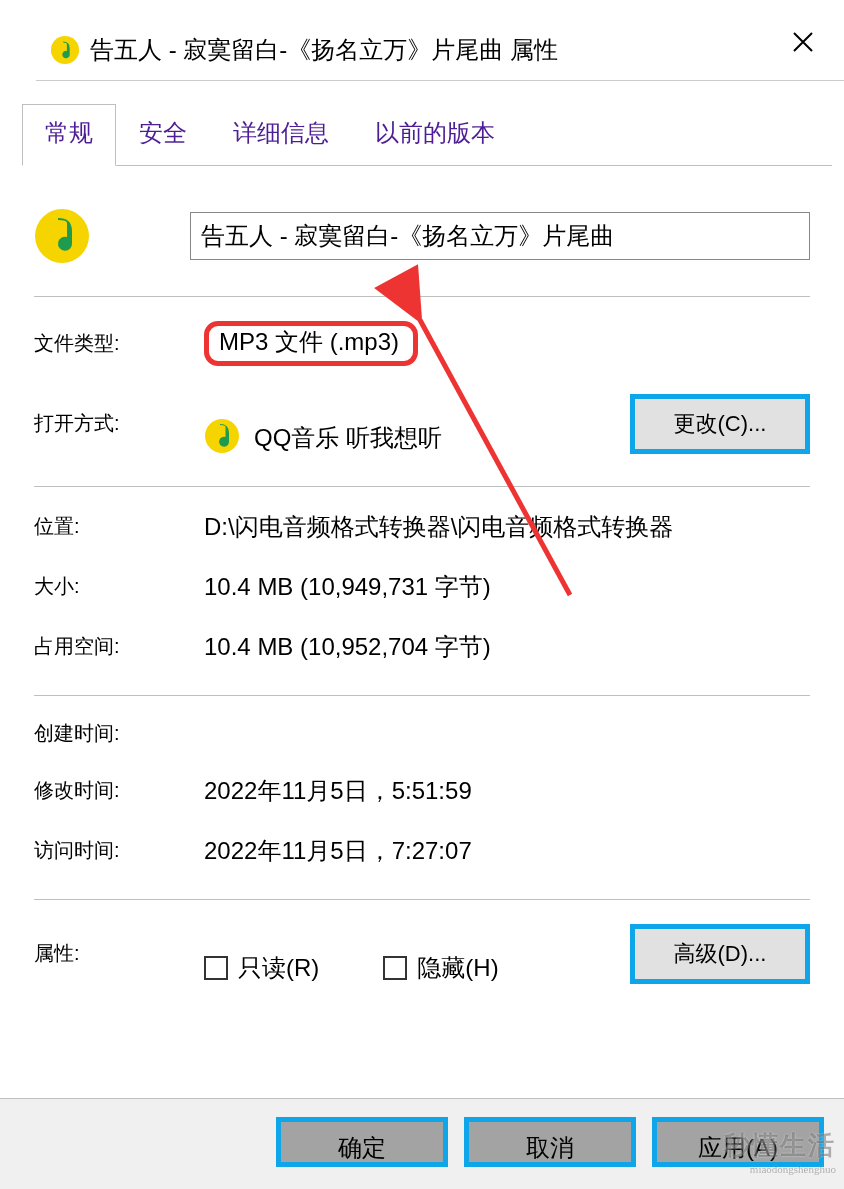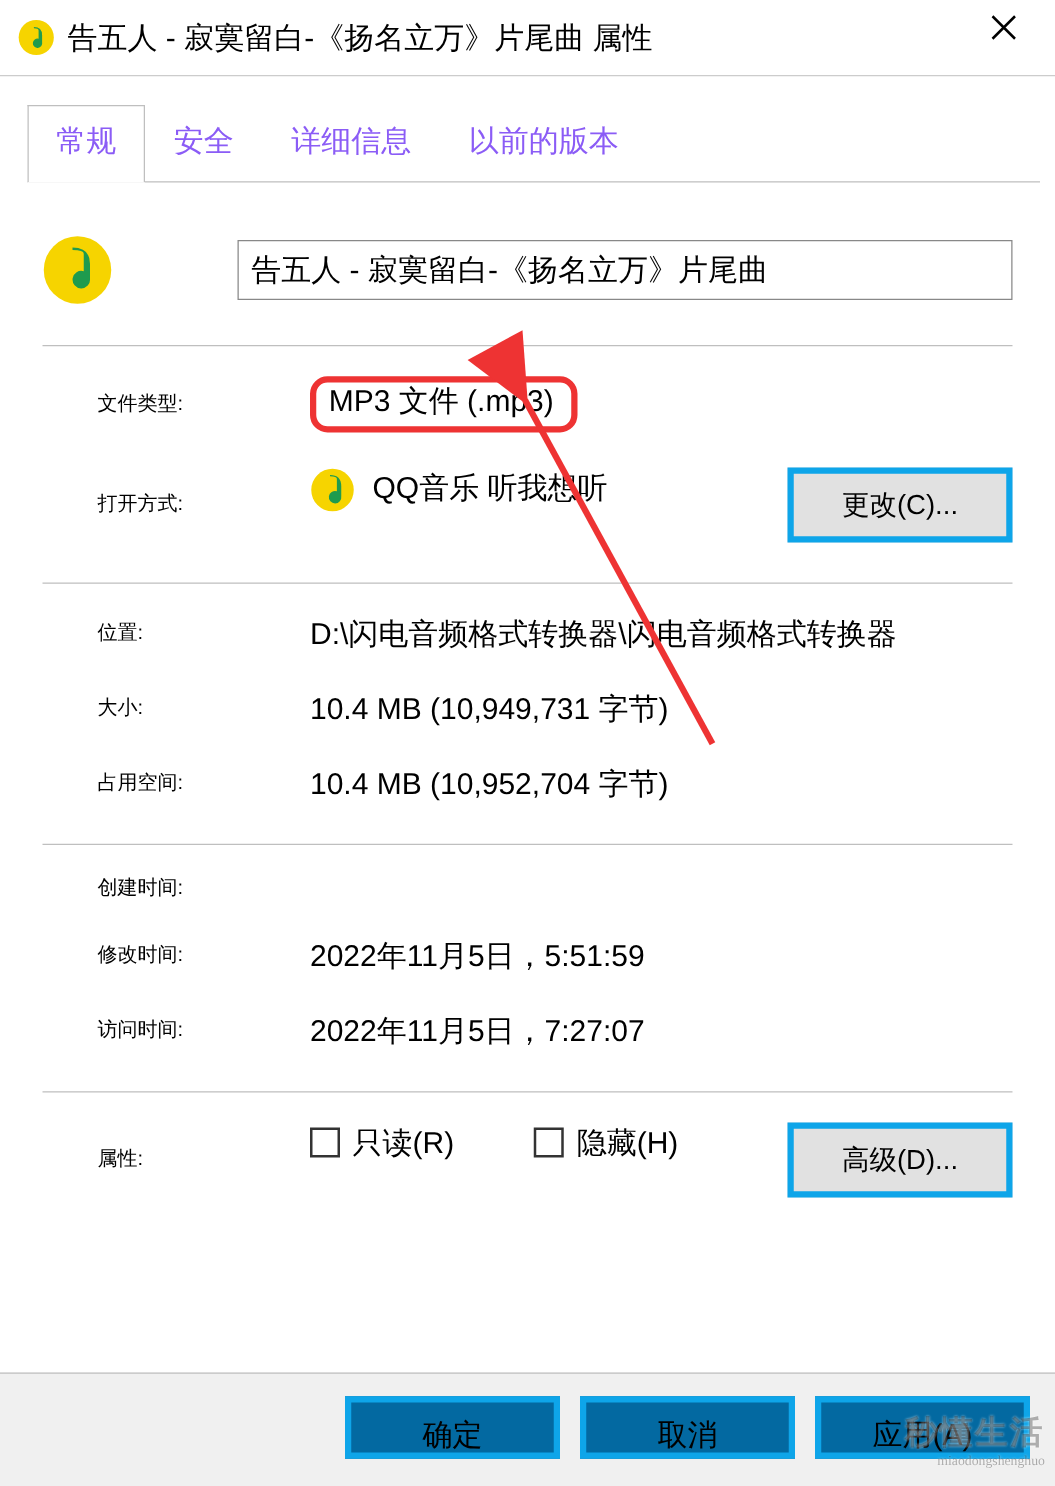--- a/index.html
+++ b/index.html
@@ -7,45 +7,46 @@
     width: 844px; height: 1189px;
     font-family: "Microsoft YaHei", "Segoe UI", sans-serif;
     font-size: 22px;
     background: #fff;
     color: #000;
     position: relative;
     overflow: hidden;
   }
   .titlebar {
     display: flex; align-items: center; gap: 10px;
-    padding: 12px 20px 12px 14px;
+    padding: 32px 20px 12px 14px;
     border-bottom: 1px solid #ccc;
+    margin-left: 36px;
   }
   .titlebar .title { flex: 1; font-size: 24px; }
   .close-x {
     font-size: 28px; line-height: 1; padding: 4px 10px; cursor: pointer;
     position: relative; top: -6px;
   }
   .content { padding: 0 12px; }
   .tabs {
     display: flex; margin-top: 22px; margin-left: 10px;
     border-bottom: 1px solid #bfbfbf;
   }
   .tab {
     padding: 12px 22px 16px 22px; font-size: 24px; cursor: pointer;
-    color: #8b5cf6; border: 1px solid transparent; border-bottom: none;
+    color: #4c1d95; border: 1px solid transparent; border-bottom: none;
     position: relative; top: 1px;
   }
   .tab.active {
     border: 1px solid #bfbfbf; border-bottom: 1px solid #fff; background: #fff;
   }
   .pane { padding: 28px 22px 0 22px; }
   .row { display: flex; align-items: center; padding: 14px 0; }
-  .label-col { width: 170px; flex-shrink: 0; font-size: 16px; margin-left: 44px; }
-  .value-col { flex: 1; font-size: 24px; display: flex; align-items: flex-start; gap: 14px; }
+  .label-col { width: 170px; flex-shrink: 0; font-size: 20px; }
+  .value-col { flex: 1; font-size: 24px; display: flex; align-items: flex-end; gap: 14px; }
   .sep { border-top: 1px solid #bfbfbf; margin: 18px 0 10px 0; }
   .filename-row { margin-bottom: 14px; }
   .big-icon { width: 56px; height: 56px; margin-left: 0px; margin-right: 100px; }
   .small-icon { width: 36px; height: 36px; }
   .filename-input {
     flex: 1; border: 1px solid #888; padding: 8px 10px; font-size: 24px; font-family: inherit;
     height: 48px;
   }
   .btn {
     background: #e1e1e1; border: 5px solid #0ea5e9; font-size: 22px;
@@ -63,21 +64,21 @@
     padding: 2px 14px 4px 10px; display: inline-block;
     line-height: 1.2;
   }
   .arrow { position: absolute; pointer-events: none; }
   .footer {
     position: absolute; left: 0; right: 0; bottom: 0;
     border-top: 1px solid #bfbfbf; padding: 18px 20px 22px 0;
     background: #f0f0f0;
     display: flex; justify-content: flex-end; gap: 16px;
   }
-  .footer .btn { min-width: 172px; height: 50px; font-size: 24px; background: #0369a1; }
+  .footer .btn { min-width: 172px; height: 50px; font-size: 24px; background: #a3a3a3; }
   .watermark {
     position: absolute; right: 8px; bottom: 14px;
     font-size: 26px; font-weight: 700; letter-spacing: 2px;
     color: rgba(0,0,0,0.3);
     text-shadow: 0 0 2px rgba(255,255,255,0.6);
     pointer-events: none;
     font-family: "KaiTi", "STKaiti", serif;
   }
   .watermark .sub { display:block; font-size:11px; letter-spacing:0; font-weight:400; text-align:right; }
 </style>

